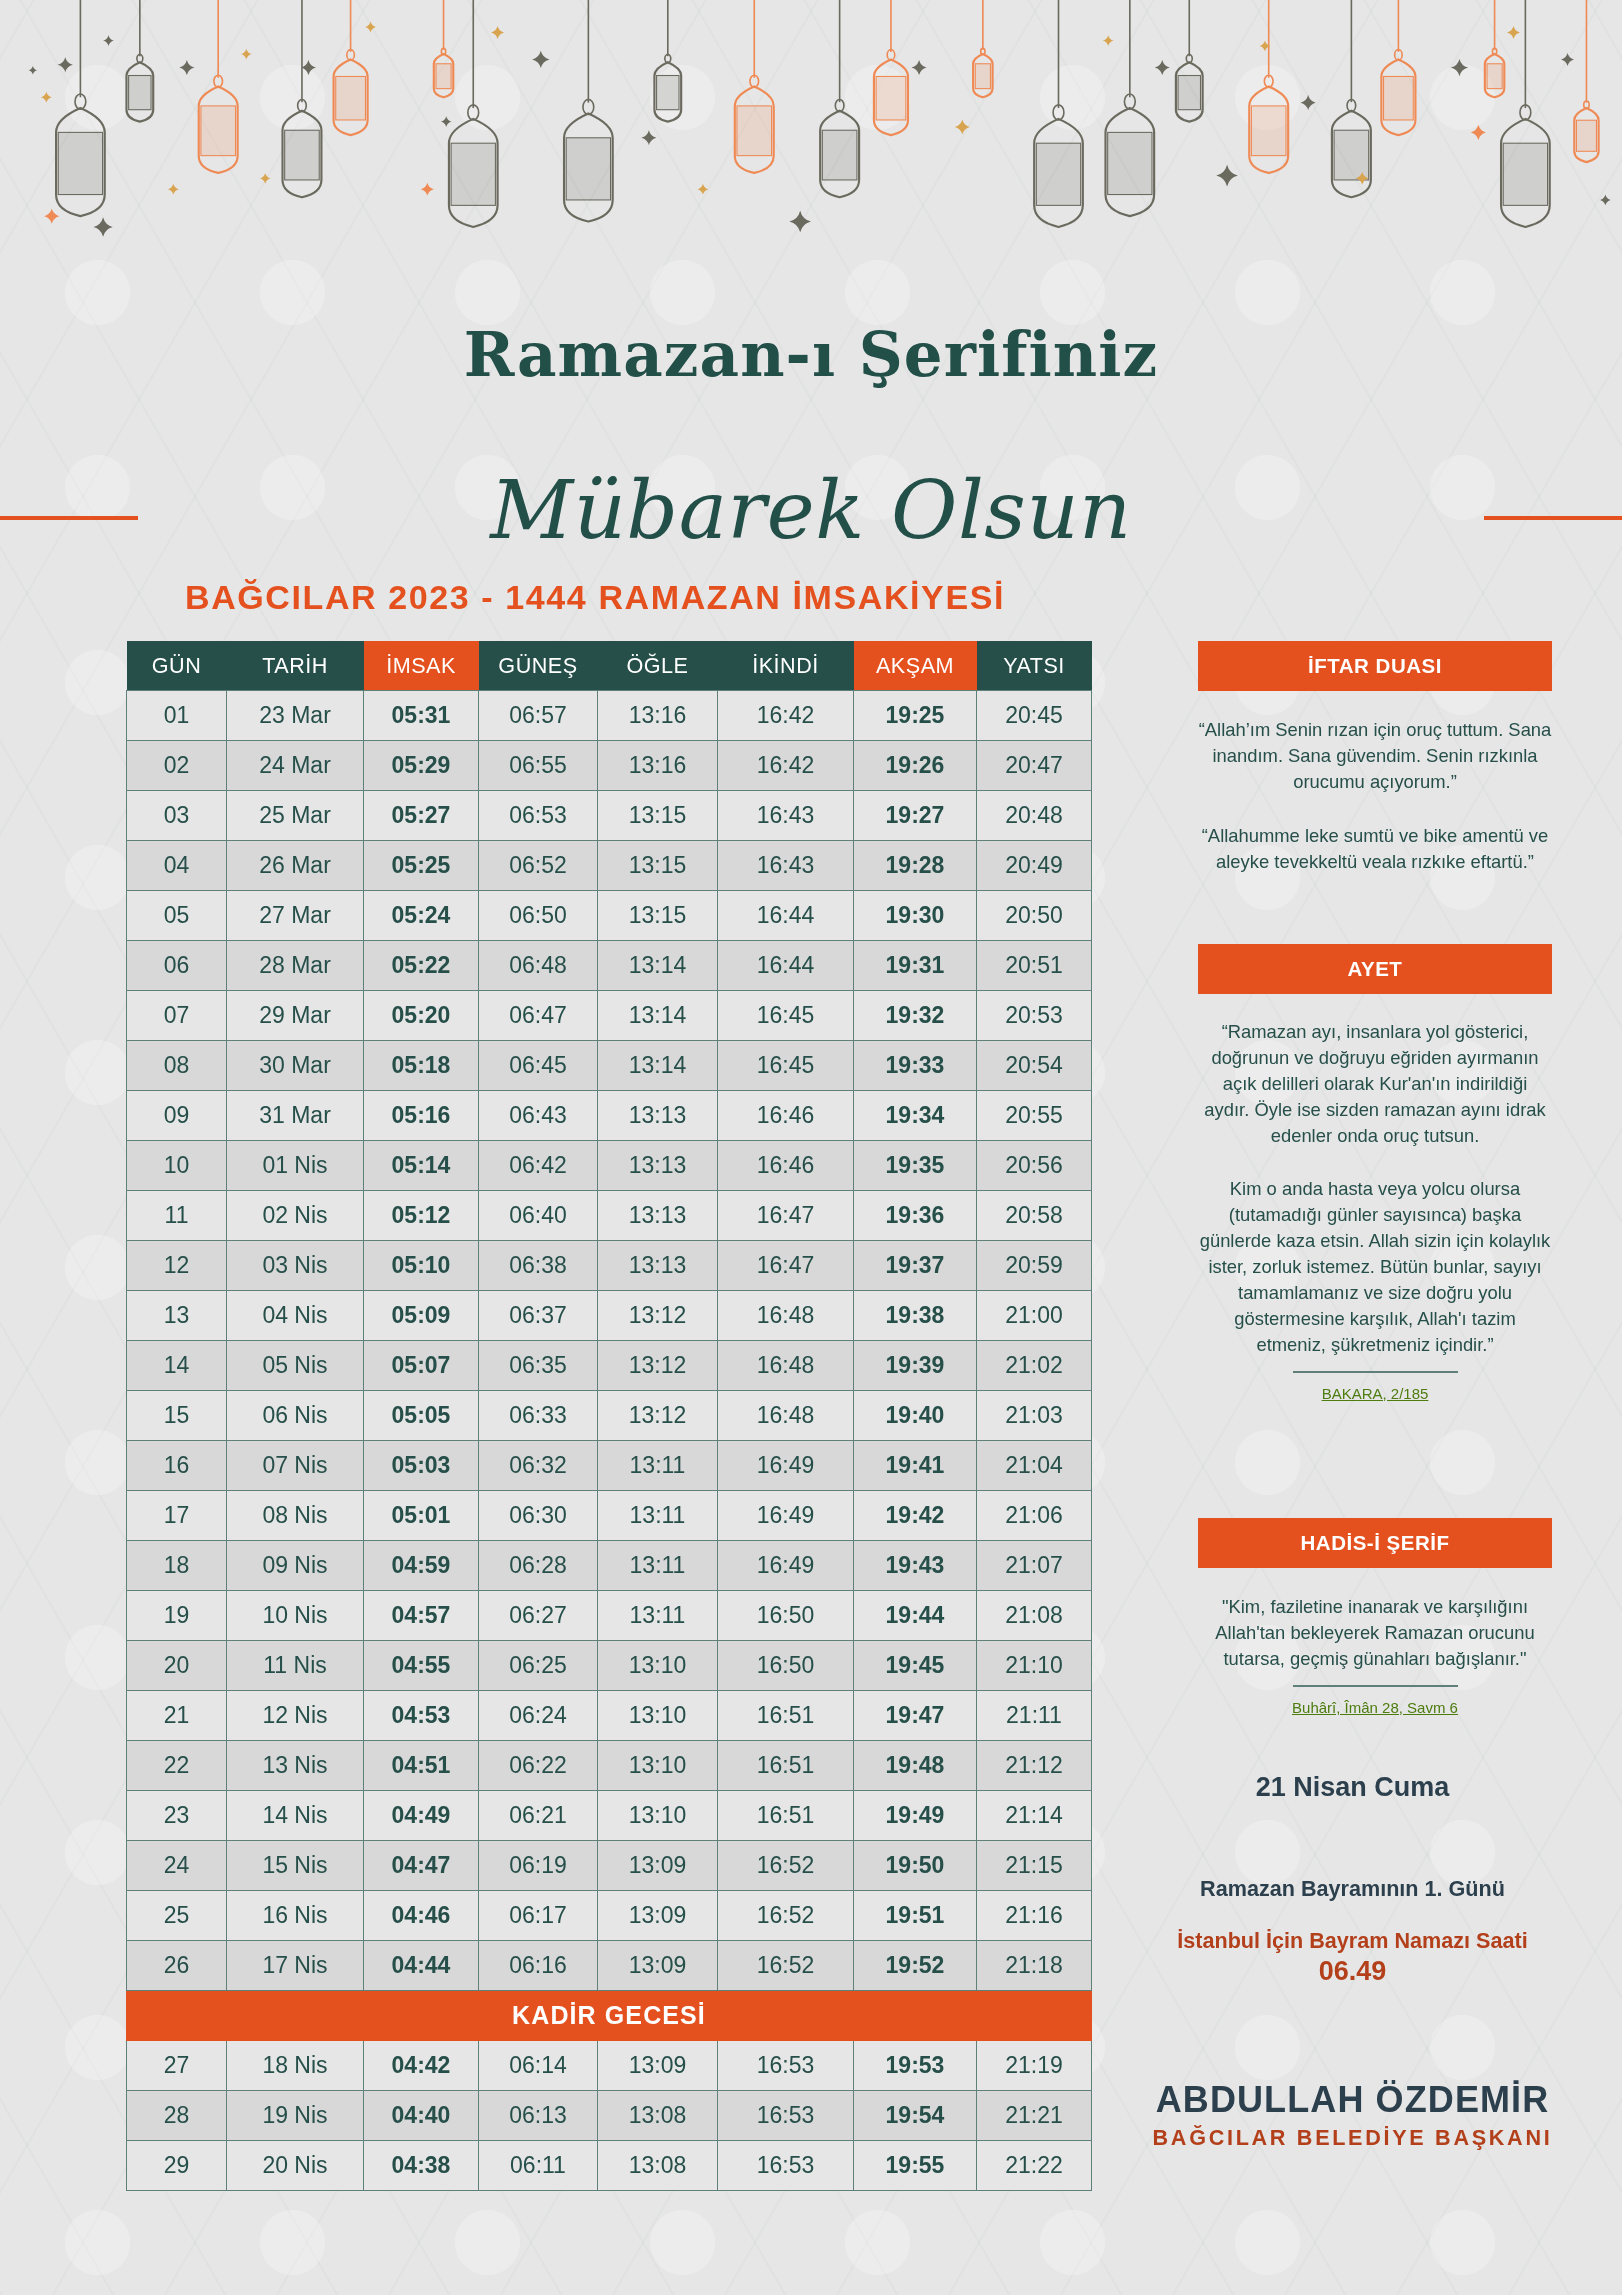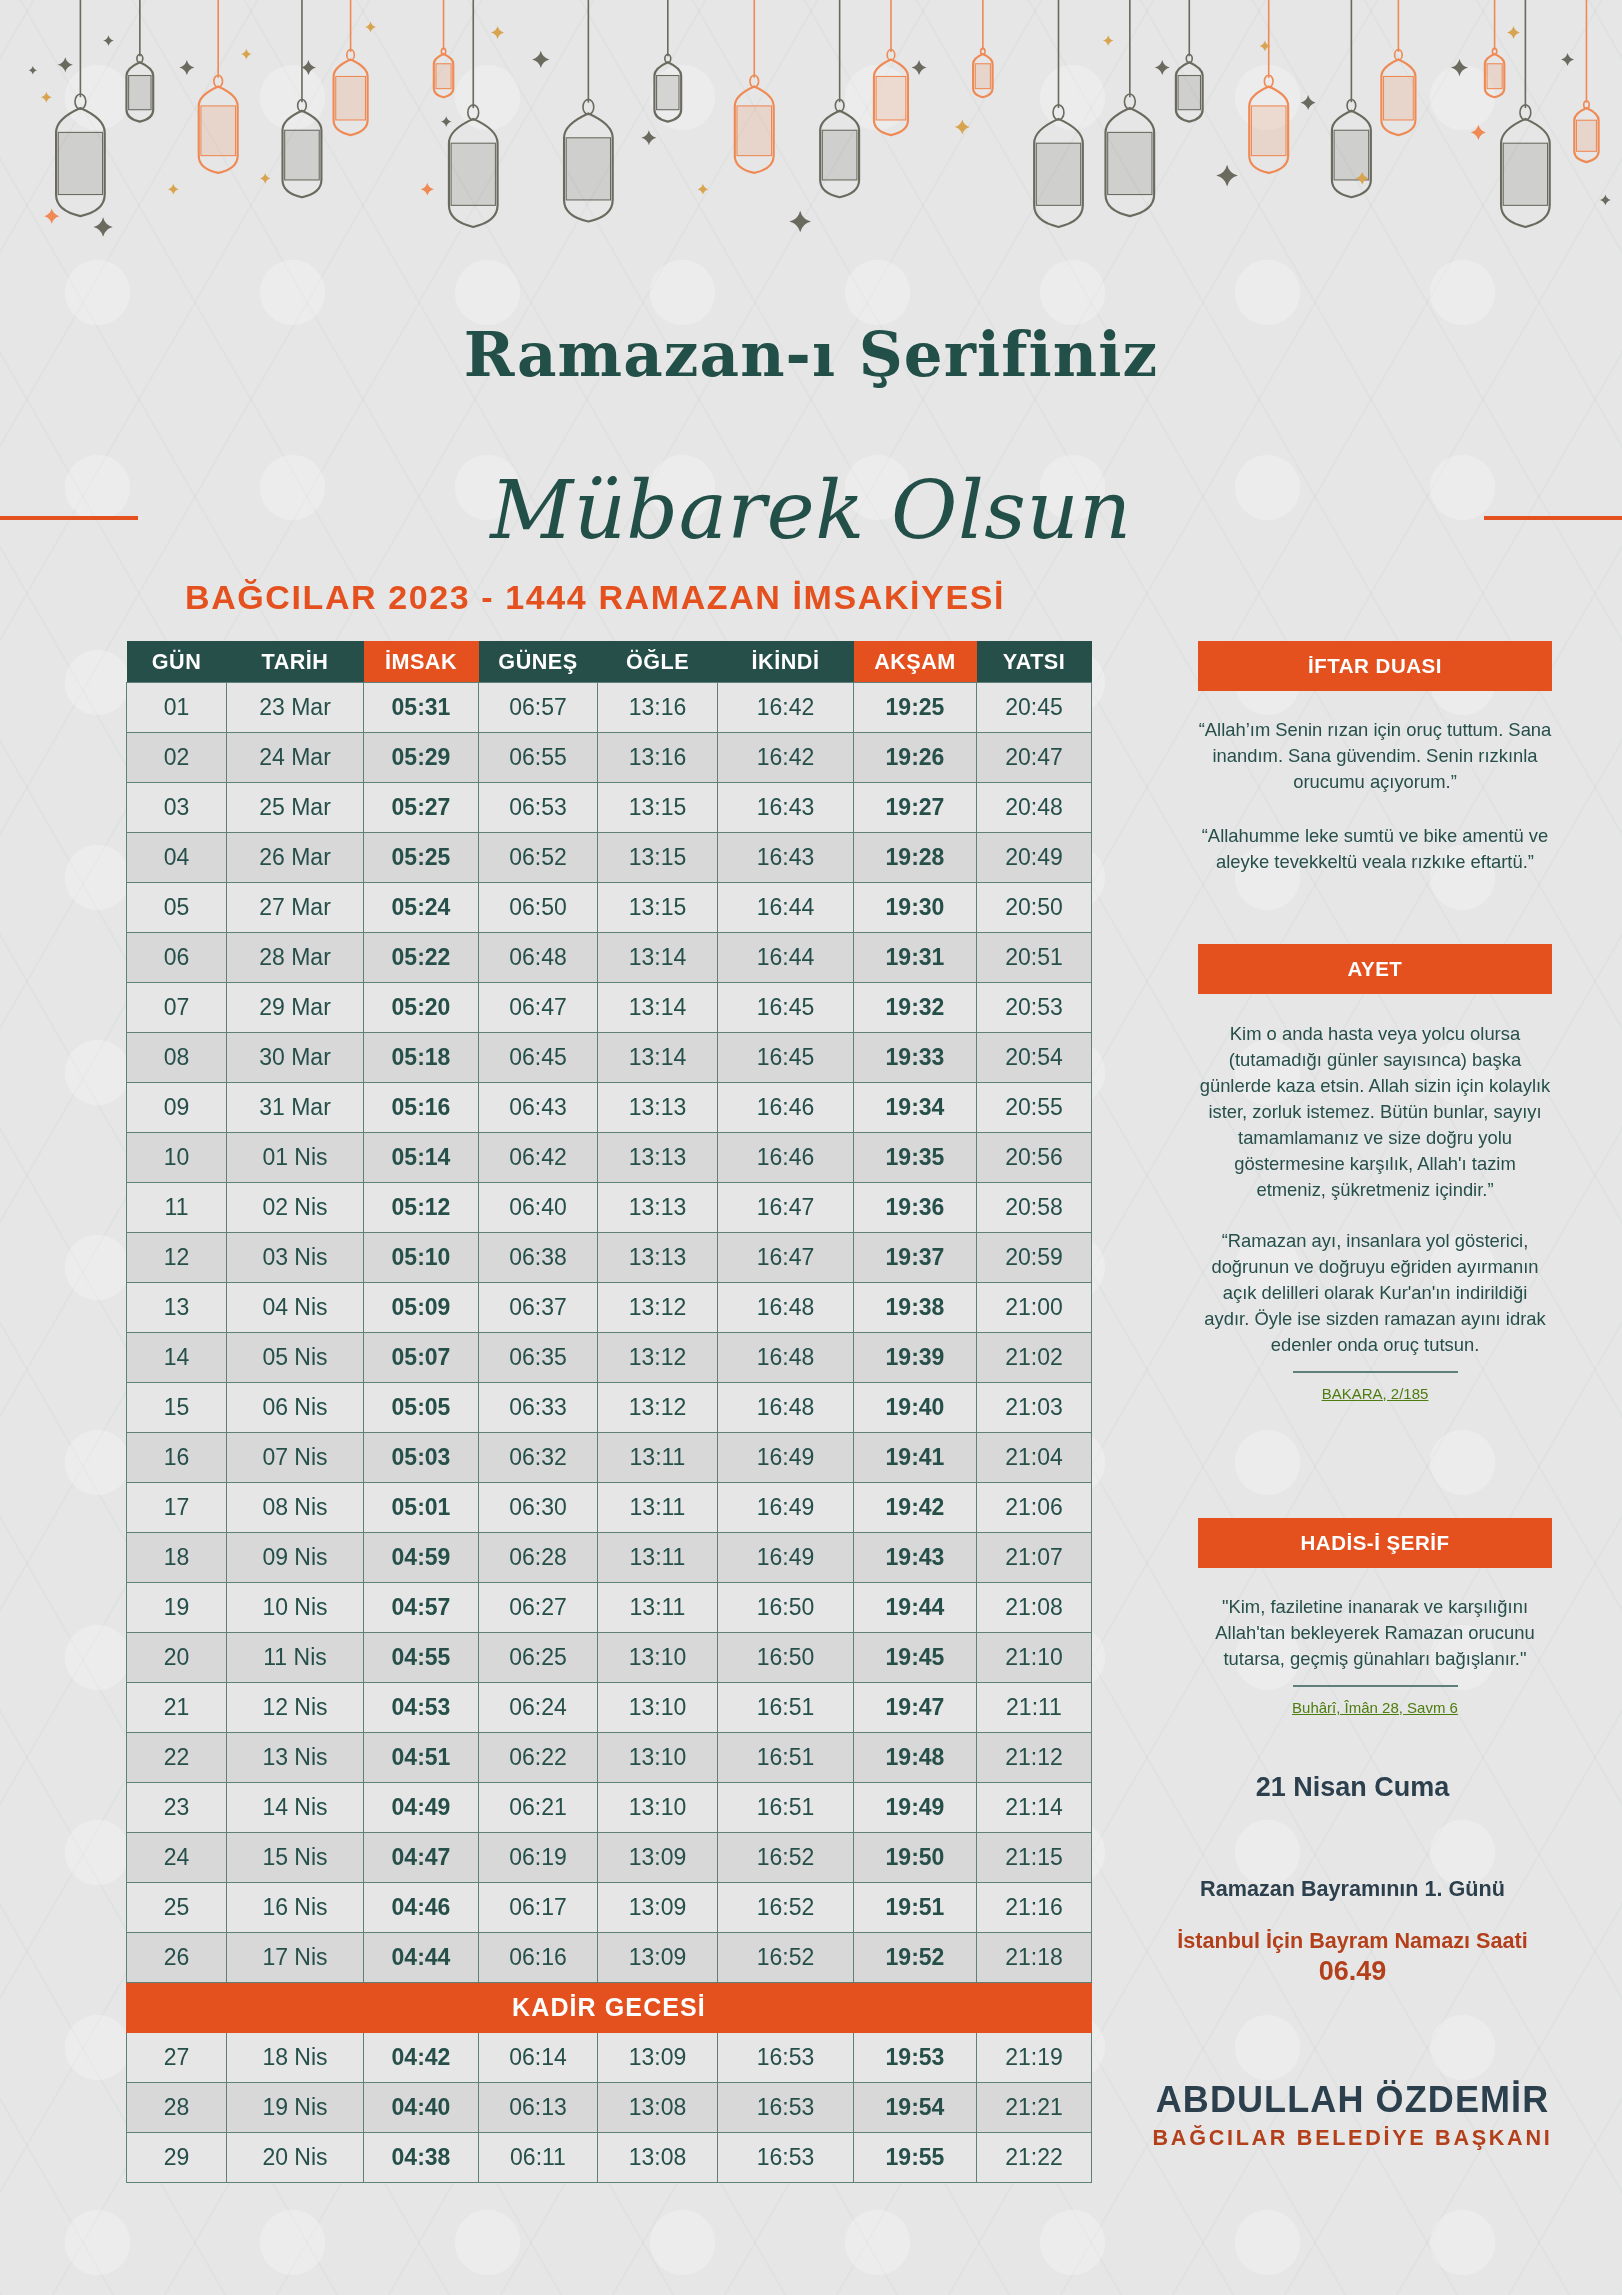--- a/index.html
+++ b/index.html
@@ -40,22 +40,22 @@
     position: absolute; left: 185px; top: 578px;
     font-size: 34px; font-weight: bold; color: #e4501e; letter-spacing: 1.6px;
   }
 
   
   .table {
     position: absolute; left: 126px; top: 641px; width: 965px;
     border-collapse: collapse; table-layout: fixed;
   }
   .table th {
-    height: 41px; background: #264f4a; color: #fff;
-    font-size: 21.6px; font-weight: bold; letter-spacing: 0.5px;
+    height: 49px; background: #264f4a; color: #fff;
+    font-size: 21.6px; font-weight: normal; letter-spacing: 0.5px;
     border: 0; padding: 0;
   }
   .table th.hl { background: #e4501e; }
   .table td {
     height: 49px; text-align: center; font-size: 23px; color: #264f4a;
     border: 1.1px solid #5f7f79; padding: 0;
   }
   .table tr.odd td { background: #e6e6e6; }
   .table tr.even td { background: #d8d8d8; }
   .table td.bold { font-weight: bold; }
@@ -592,22 +592,22 @@
 </table>
 
 <div class="side" style="top:641px;">
   <div class="side-header">İFTAR DUASI</div>
   <p class="side-text" style="margin-top:26px;">“Allah’ım Senin rızan için oruç tuttum. Sana inandım. Sana güvendim. Senin rızkınla orucumu açıyorum.”</p>
   <p class="side-text" style="margin-top:28px;">“Allahumme leke sumtü ve bike amentü ve aleyke tevekkeltü veala rızkıke eftartü.”</p>
 </div>
 
 <div class="side" style="top:944px;">
   <div class="side-header">AYET</div>
+  <p class="side-text" style="margin-top:25px;">“Ramazan ayı, insanlara yol gösterici, doğrunun ve doğruyu eğriden ayırmanın açık delilleri olarak Kur'an'ın indirildiği aydır. Öyle ise sizden ramazan ayını idrak edenler onda oruç tutsun.</p>
   <p class="side-text" style="margin-top:27px;">Kim o anda hasta veya yolcu olursa (tutamadığı günler sayısınca) başka günlerde kaza etsin. Allah sizin için kolaylık ister, zorluk istemez. Bütün bunlar, sayıyı tamamlamanız ve size doğru yolu göstermesine karşılık, Allah'ı tazim etmeniz, şükretmeniz içindir.”</p>
-  <p class="side-text" style="margin-top:25px;">“Ramazan ayı, insanlara yol gösterici, doğrunun ve doğruyu eğriden ayırmanın açık delilleri olarak Kur'an'ın indirildiği aydır. Öyle ise sizden ramazan ayını idrak edenler onda oruç tutsun.</p>
   <div class="side-rule"></div>
   <div class="side-source">BAKARA, 2/185</div>
 </div>
 
 <div class="side" style="top:1518px;">
   <div class="side-header">HADİS-İ ŞERİF</div>
   <p class="side-text" style="margin-top:26px;">"Kim, faziletine inanarak ve karşılığını Allah'tan bekleyerek Ramazan orucunu tutarsa, geçmiş günahları bağışlanır."</p>
   <div class="side-rule"></div>
   <div class="side-source">Buhârî, Îmân 28, Savm 6</div>
 </div>

